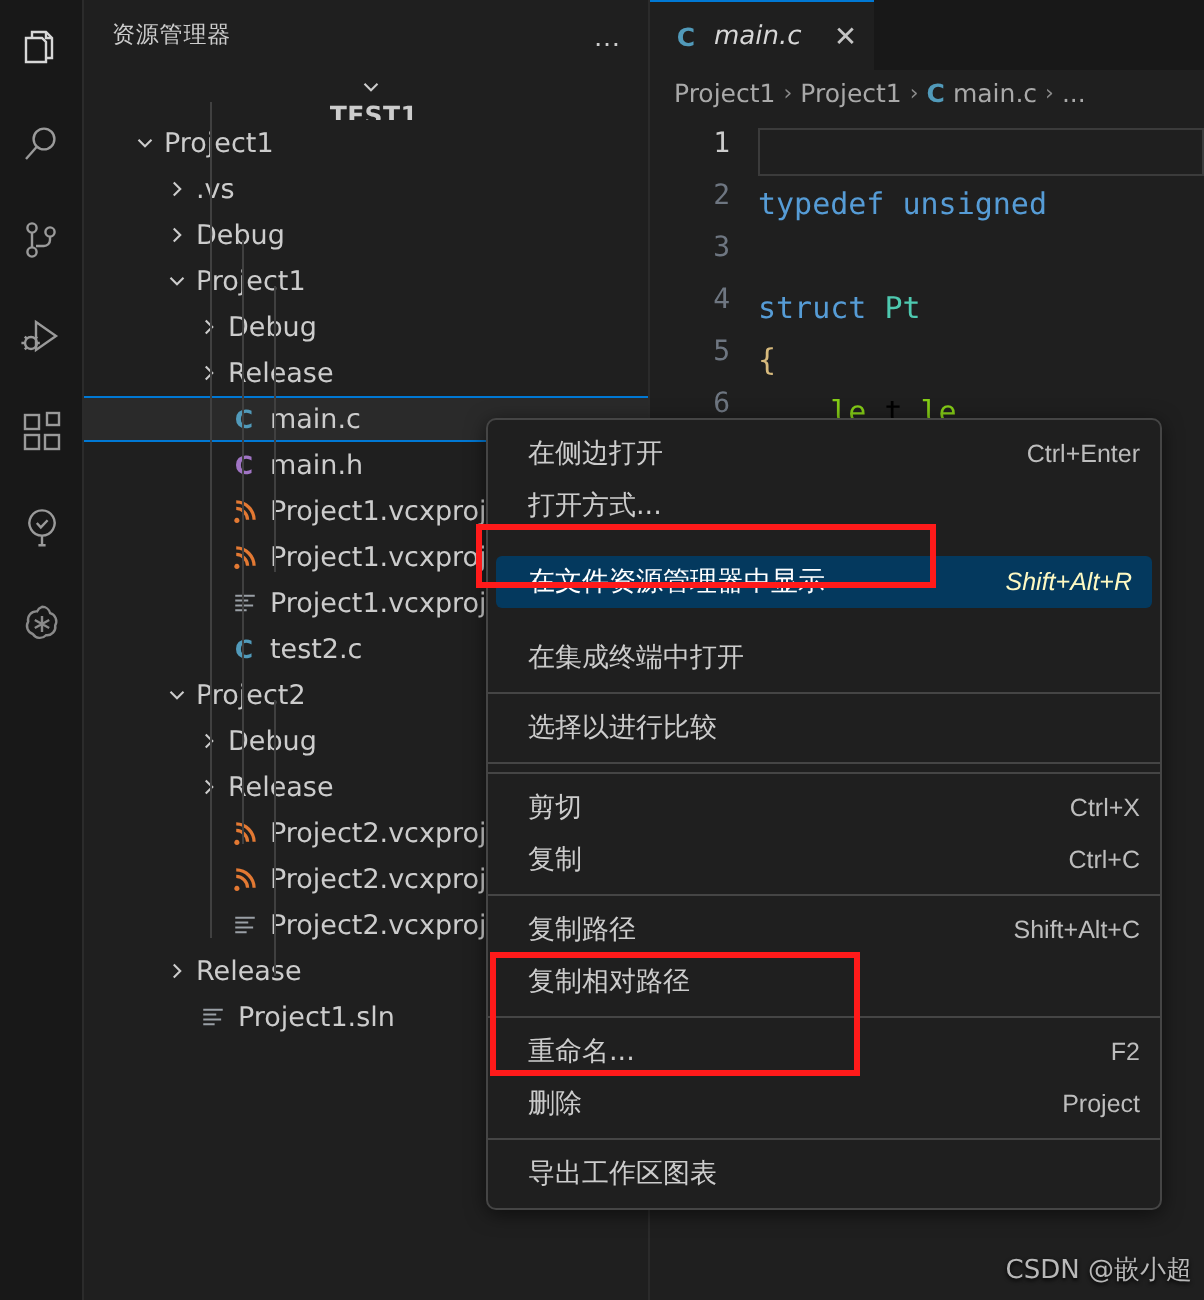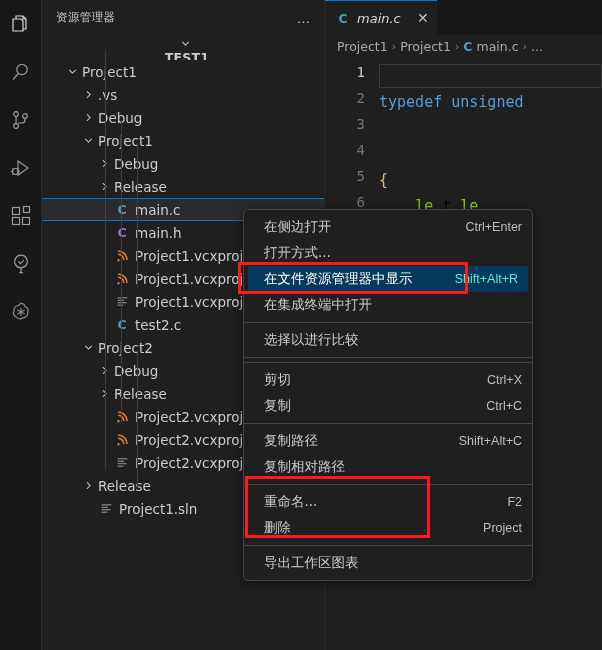--- a/index.html
+++ b/index.html
@@ -186,21 +186,21 @@
   }
   .kw  { color: #569cd6; }
   .typ { color: #4ec9b0; }
   .br  { color: #d7ba7d; }
   .gn  { color: #84cc16; }
 
   
   #ctxmenu {
     position: absolute;
     left: 243px; top: 209px;
-    width: 290px;
+    width: 338px;
     background: #1f1f1f;
     border: 1px solid #454545;
     border-radius: 5px;
     box-shadow: 0 2px 10px rgba(0,0,0,.55);
     padding: 4px 0;
     box-sizing: border-box;
     z-index: 40;
     overflow: hidden;
   }
   .mi {
@@ -219,25 +219,25 @@
   .mi .mkey {
     color: #bdbdbd;
     font-size: 12.5px;
     padding-left: 14px;
     white-space: nowrap;
     font-family: "Liberation Sans", "DejaVu Sans", sans-serif;
   }
   .mi.active {
     background: #04395e;
     color: #ffffff;
-    margin: 0 4px;
+    margin: 12px 4px;
     border-radius: 3px;
     padding-left: 16px;
   }
-  .mi.active .mkey { color: #5eead4; }
+  .mi.active .mkey { color: #fef9c3; font-style: italic; }
   .msep {
     height: 1px;
     background: #454545;
     margin: 4px 0;
   }
 
   
   .redbox {
     position: absolute;
     border: 3px solid #ff1a1a;
@@ -521,21 +521,21 @@
       <span class="bc-c">C</span>
       <span>main.c</span>
       <span class="sep">›</span>
       <span>...</span>
     </div>
 
     <div id="code">
         <div class="cline active"><span class="lnum">1</span><span class="ctext"></span></div>
         <div class="cline"><span class="lnum">2</span><span class="ctext"><span class="kw">typedef</span> <span class="kw">unsigned</span></span></div>
         <div class="cline"><span class="lnum">3</span><span class="ctext"></span></div>
-        <div class="cline"><span class="lnum">4</span></div>
+        <div class="cline"><span class="lnum">4</span><span class="ctext"><span class="kw">struct</span> <span class="typ">Pt</span></span></div>
         <div class="cline"><span class="lnum">5</span><span class="ctext"><span class="br">{</span></span></div>
         <div class="cline"><span class="lnum">6</span><span class="ctext">    <span class="gn">le</span> t <span class="gn">le</span></span></div>
       </div>
   </div>
 
   <div id="ctxmenu">
       <div class="mi">
         <span class="mlabel">在侧边打开</span>
         <span class="mkey">Ctrl+Enter</span>
       </div>
@@ -586,14 +586,15 @@
       <div class="msep"></div>
       <div class="mi">
         <span class="mlabel">导出工作区图表</span>
         <span class="mkey"></span>
       </div>
     </div>
 
   <div class="redbox" id="redbox-reveal"></div>
   <div class="redbox" id="redbox-copypaths"></div>
 
+  <div id="watermark">CSDN @嵌小超</div>
 
 </div>
 
 </body></html>

